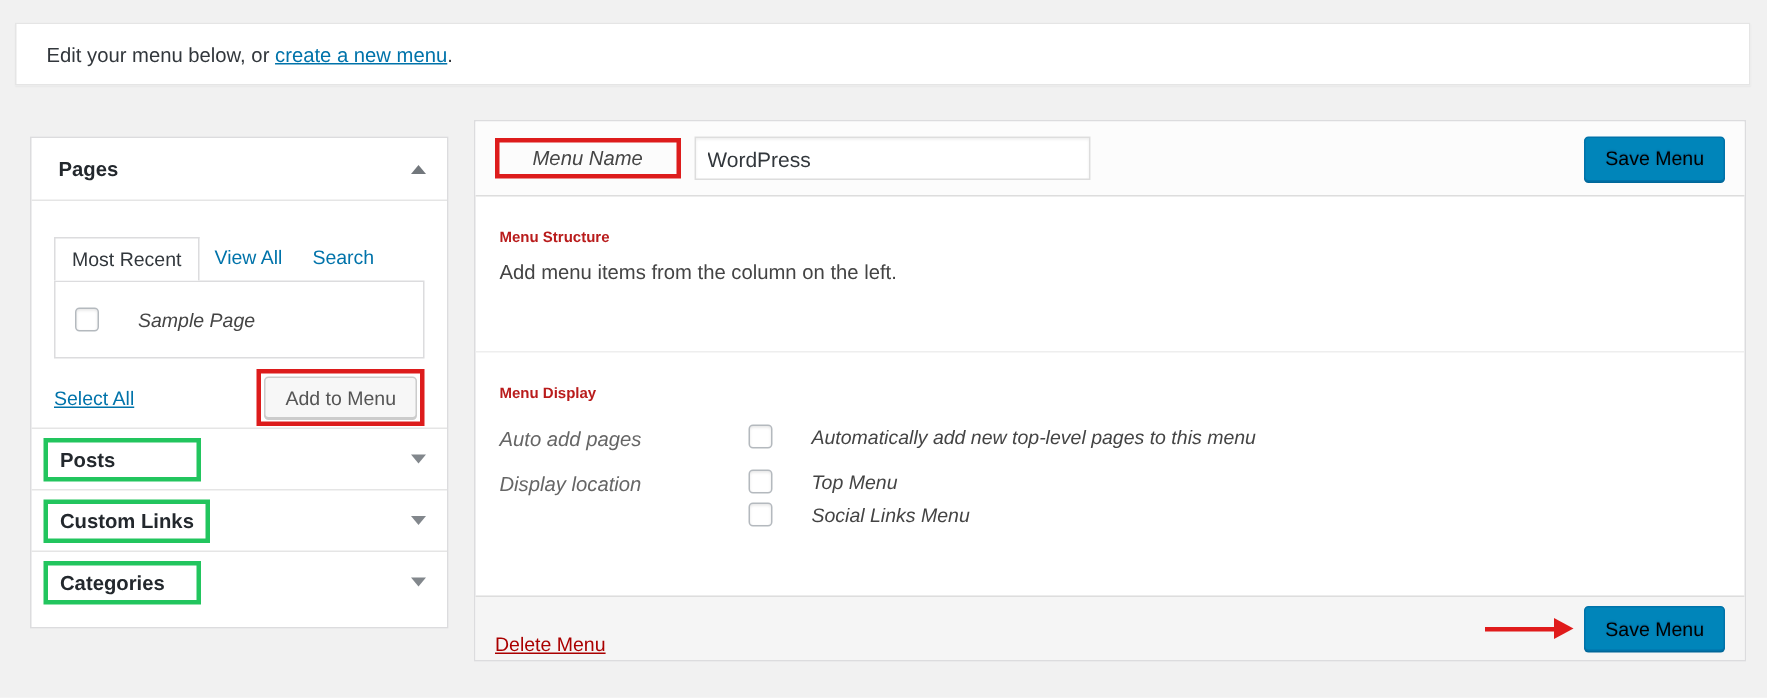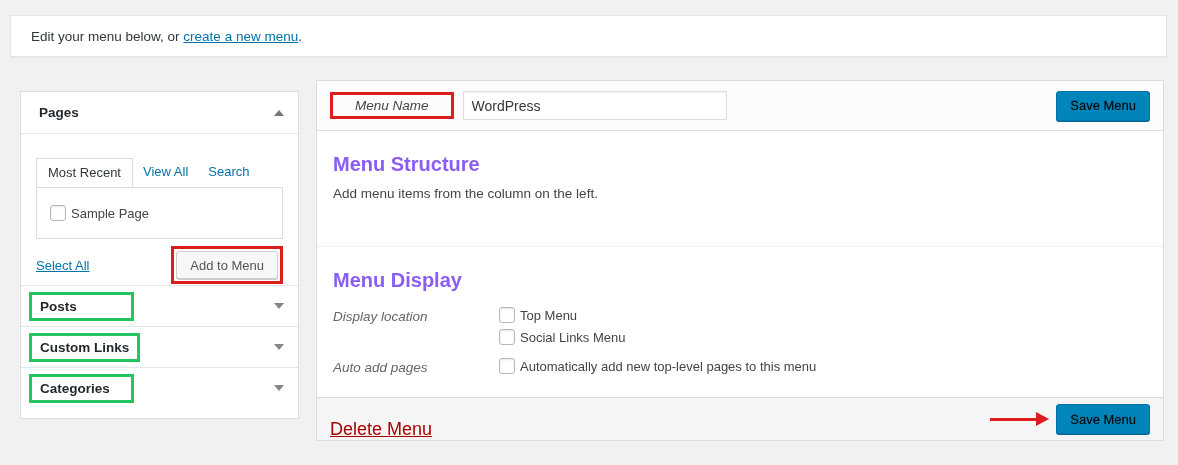--- a/index.html
+++ b/index.html
@@ -59,21 +59,21 @@
   .tab-panel {
     position: relative; z-index: 1;
     border: 1px solid #dcdcde; height: 52px;
     display: flex; align-items: center; padding: 0 13px;
   }
   .checkbox {
     display: inline-block; width: 16px; height: 16px; flex: 0 0 16px;
     background: #fff; border: 1px solid #b4b9be; border-radius: 3px;
     box-shadow: inset 0 1px 2px rgba(0,0,0,.1); cursor: pointer;
   }
-  .cb-label { margin-left: 5px; color: #444; }
+  .cb-label { margin-left: 26px; color: #444; font-style: italic; }
   .actions-row {
     margin-top: 6px; height: 40px;
     display: flex; align-items: center; justify-content: space-between;
   }
   .red-box { border: 3px solid #dd1c1c; }
   .addmenu-wrap { padding: 2px; }
   .btn-secondary {
     background: #f7f7f7; border: 1px solid #ccc; border-radius: 3px;
     color: #555; font-size: 13px; height: 28px; padding: 0 13px;
     font-family: "Liberation Sans", sans-serif; cursor: pointer;
@@ -108,38 +108,38 @@
     background: #0085ba; border: 1px solid #0073aa; border-radius: 3px;
     color: #000000; font-size: 13px; height: 30px; padding: 0 13px;
     font-family: "Liberation Sans", sans-serif; cursor: pointer;
     box-shadow: 0 1px 0 #006799; text-shadow: 0 -1px 1px #006799;
   }
   .spacer { flex: 1; }
   .editor-body {
     position: absolute; top: 50px; bottom: 43px; left: 0; right: 0;
     padding: 0 16px; overflow: hidden;
   }
-  .section-title { margin-top: 22px; font-size: 20px; font-weight: bold; color: #8b5cf6; }
+  .section-title { margin-top: 22px; font-size: 10px; font-weight: bold; color: #b91c1c; }
   .structure-desc { margin-top: 10px; font-size: 13.5px; color: #444; }
   .body-divider { margin: 45px -16px 0; border-top: 1px solid #eee; }
   .settings-rows { margin-top: 15px; }
   .settings-row { display: flex; margin-bottom: 13px; }
   .settings-label {
     width: 166px; flex: 0 0 166px; font-style: italic; color: #666;
     font-size: 13.5px; padding-top: 2px;
   }
   .options-col { display: flex; flex-direction: column; gap: 6px; }
   .option { display: flex; align-items: center; }
   .editor-footer {
     position: absolute; bottom: 0; left: 0; right: 0; height: 43px;
     background: #f5f5f5; border-top: 1px solid #ddd;
     display: flex; align-items: center; justify-content: space-between;
     padding: 0 13px;
   }
-  .delete-link { color: #a00; font-size: 18px; cursor: pointer; margin-top: 21px; }
+  .delete-link { color: #a00; font-size: 13px; cursor: pointer; margin-top: 21px; }
   .footer-right { display: flex; align-items: center; }
   .annot-arrow { display: flex; align-items: center; margin-right: 7px; }
   .arrow-shaft { width: 46px; height: 3px; background: #e01b1b; }
   .arrow-head {
     width: 0; height: 0; border-top: 7px solid transparent;
     border-bottom: 7px solid transparent; border-left: 13px solid #e01b1b;
   }
 </style>
 </head>
 <body>
@@ -207,43 +207,43 @@
 
     <div class="editor-body">
       <div class="section-title">Menu Structure</div>
       <div class="structure-desc">Add menu items from the column on the left.</div>
 
       <div class="body-divider"></div>
 
       <div class="section-title">Menu Display</div>
 
       <div class="settings-rows">
+        <div class="settings-row">
+          <span class="settings-label">Auto add pages</span>
+          <div class="options-col">
+            <label class="option">
+              <span class="checkbox"></span>
+              <span class="cb-label">Automatically add new top-level pages to this menu</span>
+            </label>
+          </div>
+        </div>
+
         <div class="settings-row">
           <span class="settings-label">Display location</span>
           <div class="options-col">
             <label class="option">
               <span class="checkbox"></span>
               <span class="cb-label">Top Menu</span>
             </label>
             <label class="option">
               <span class="checkbox"></span>
               <span class="cb-label">Social Links Menu</span>
             </label>
           </div>
         </div>
-
-        <div class="settings-row">
-          <span class="settings-label">Auto add pages</span>
-          <div class="options-col">
-            <label class="option">
-              <span class="checkbox"></span>
-              <span class="cb-label">Automatically add new top-level pages to this menu</span>
-            </label>
-          </div>
-        </div>
       </div>
     </div>
 
     <div class="editor-footer">
       <a class="delete-link">Delete Menu</a>
       <div class="footer-right">
         <span class="annot-arrow">
           <span class="arrow-shaft"></span>
           <span class="arrow-head"></span>
         </span>

